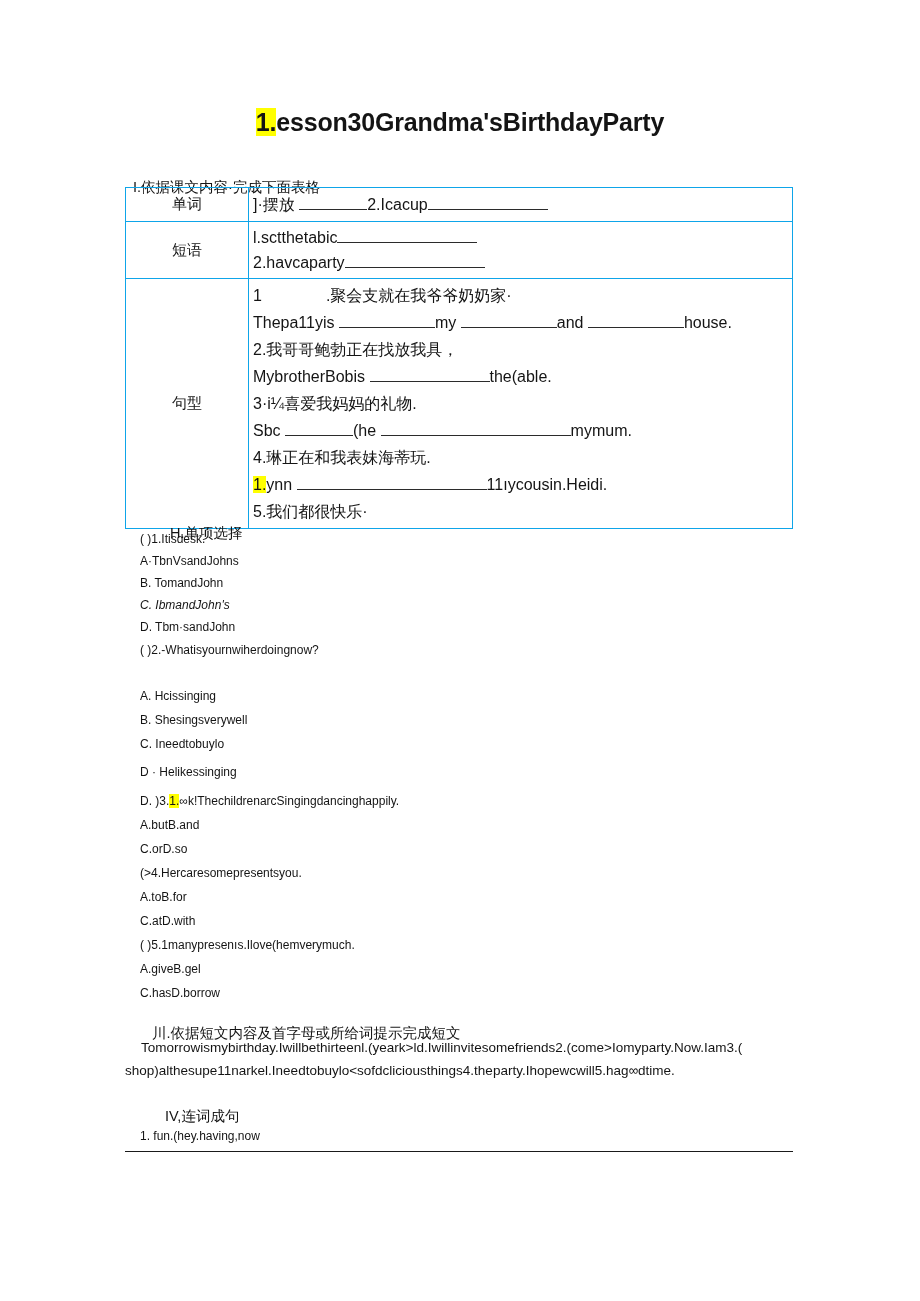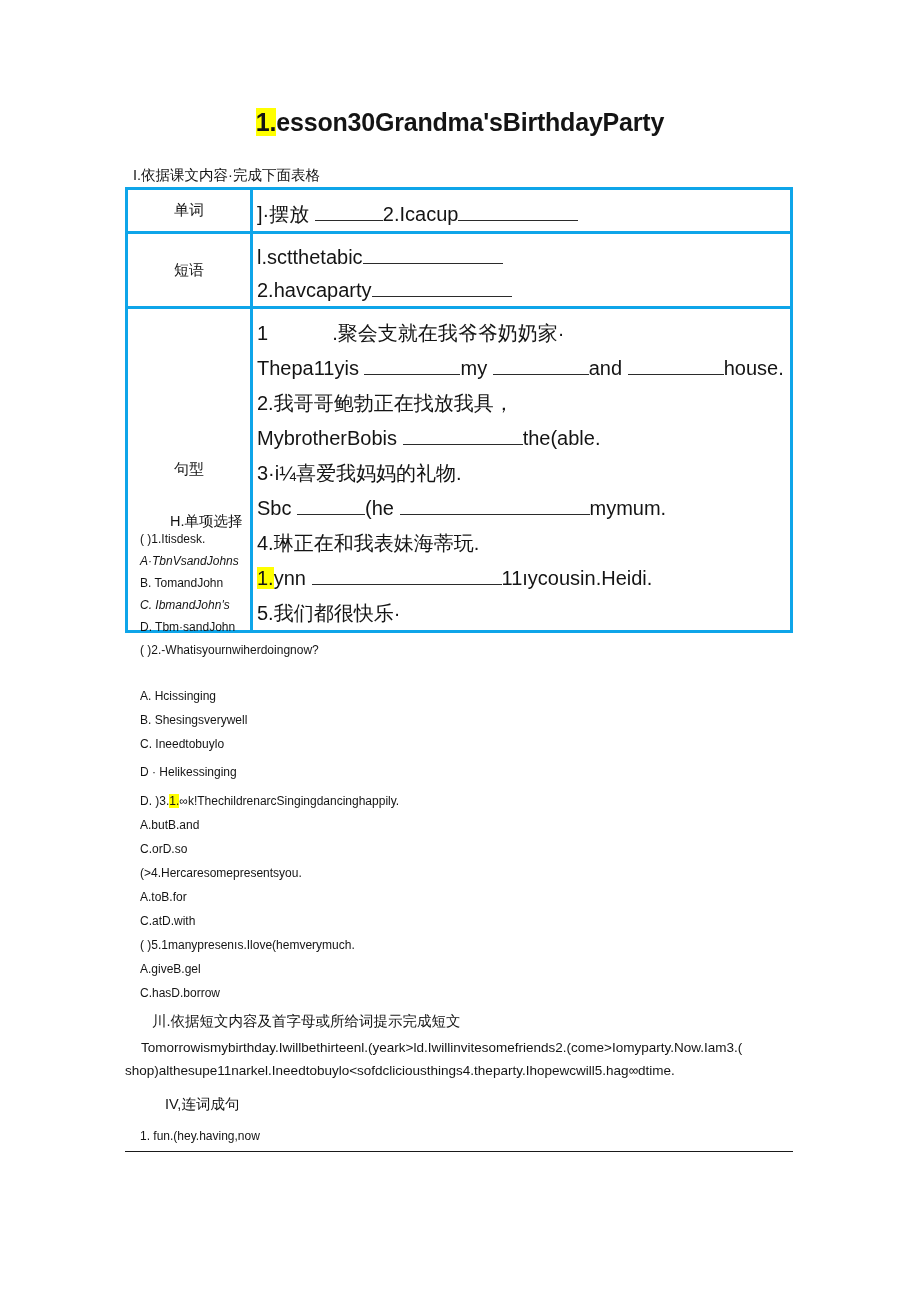--- a/index.html
+++ b/index.html
@@ -38,67 +38,67 @@
   }
   .hl {
     background: #ffff00;
   }
 
   
   .sec-head {
     position: absolute;
     font-size: 14.5px;
     white-space: nowrap;
+    margin-top: 12px;
   }
 
   
   .tbl {
     position: absolute;
     left: 125px;
     top: 187px;
     width: 668px;
     border-collapse: collapse;
     table-layout: fixed;
   }
   .tbl td {
-    border: 3px solid #0ea5e9;
+    border: 1px solid #0ea5e9;
     padding: 0;
     vertical-align: middle;
   }
   .tbl td.lab {
     width: 122px;
     text-align: center;
     font-size: 15px;
   }
   .tbl td.cnt {
     padding: 3px 0 3px 4px;
     vertical-align: top;
   }
   .cell-line {
-    font-size: 20px;
+    font-size: 16px;
     line-height: 27px;
     white-space: nowrap;
-    margin-top: 8px;
   }
   .cell-line.tight { line-height: 25px; }
   .u-sm  { display:inline-block; width: 68px;  border-bottom:1px solid #2b2b2b; }
   .u-md  { display:inline-block; width: 96px;  border-bottom:1px solid #2b2b2b; }
   .u-lg  { display:inline-block; width: 120px; border-bottom:1px solid #2b2b2b; }
   .u-xl  { display:inline-block; width: 140px; border-bottom:1px solid #2b2b2b; }
   .u-xxl { display:inline-block; width: 190px; border-bottom:1px solid #2b2b2b; }
   .gap-wide { display:inline-block; width: 64px; }
 
   
   .ln {
     position: absolute;
     font-size: 12px;
     white-space: nowrap;
     text-align: center;
   }
-  .ln.it { font-style: italic; }
+  .ln.it { }
   .para {
     position: absolute;
     font-size: 13.5px;
     line-height: 23px;
   }
   .rule {
     position: absolute;
     left: 125px;
     top: 1151px;
     width: 668px;

